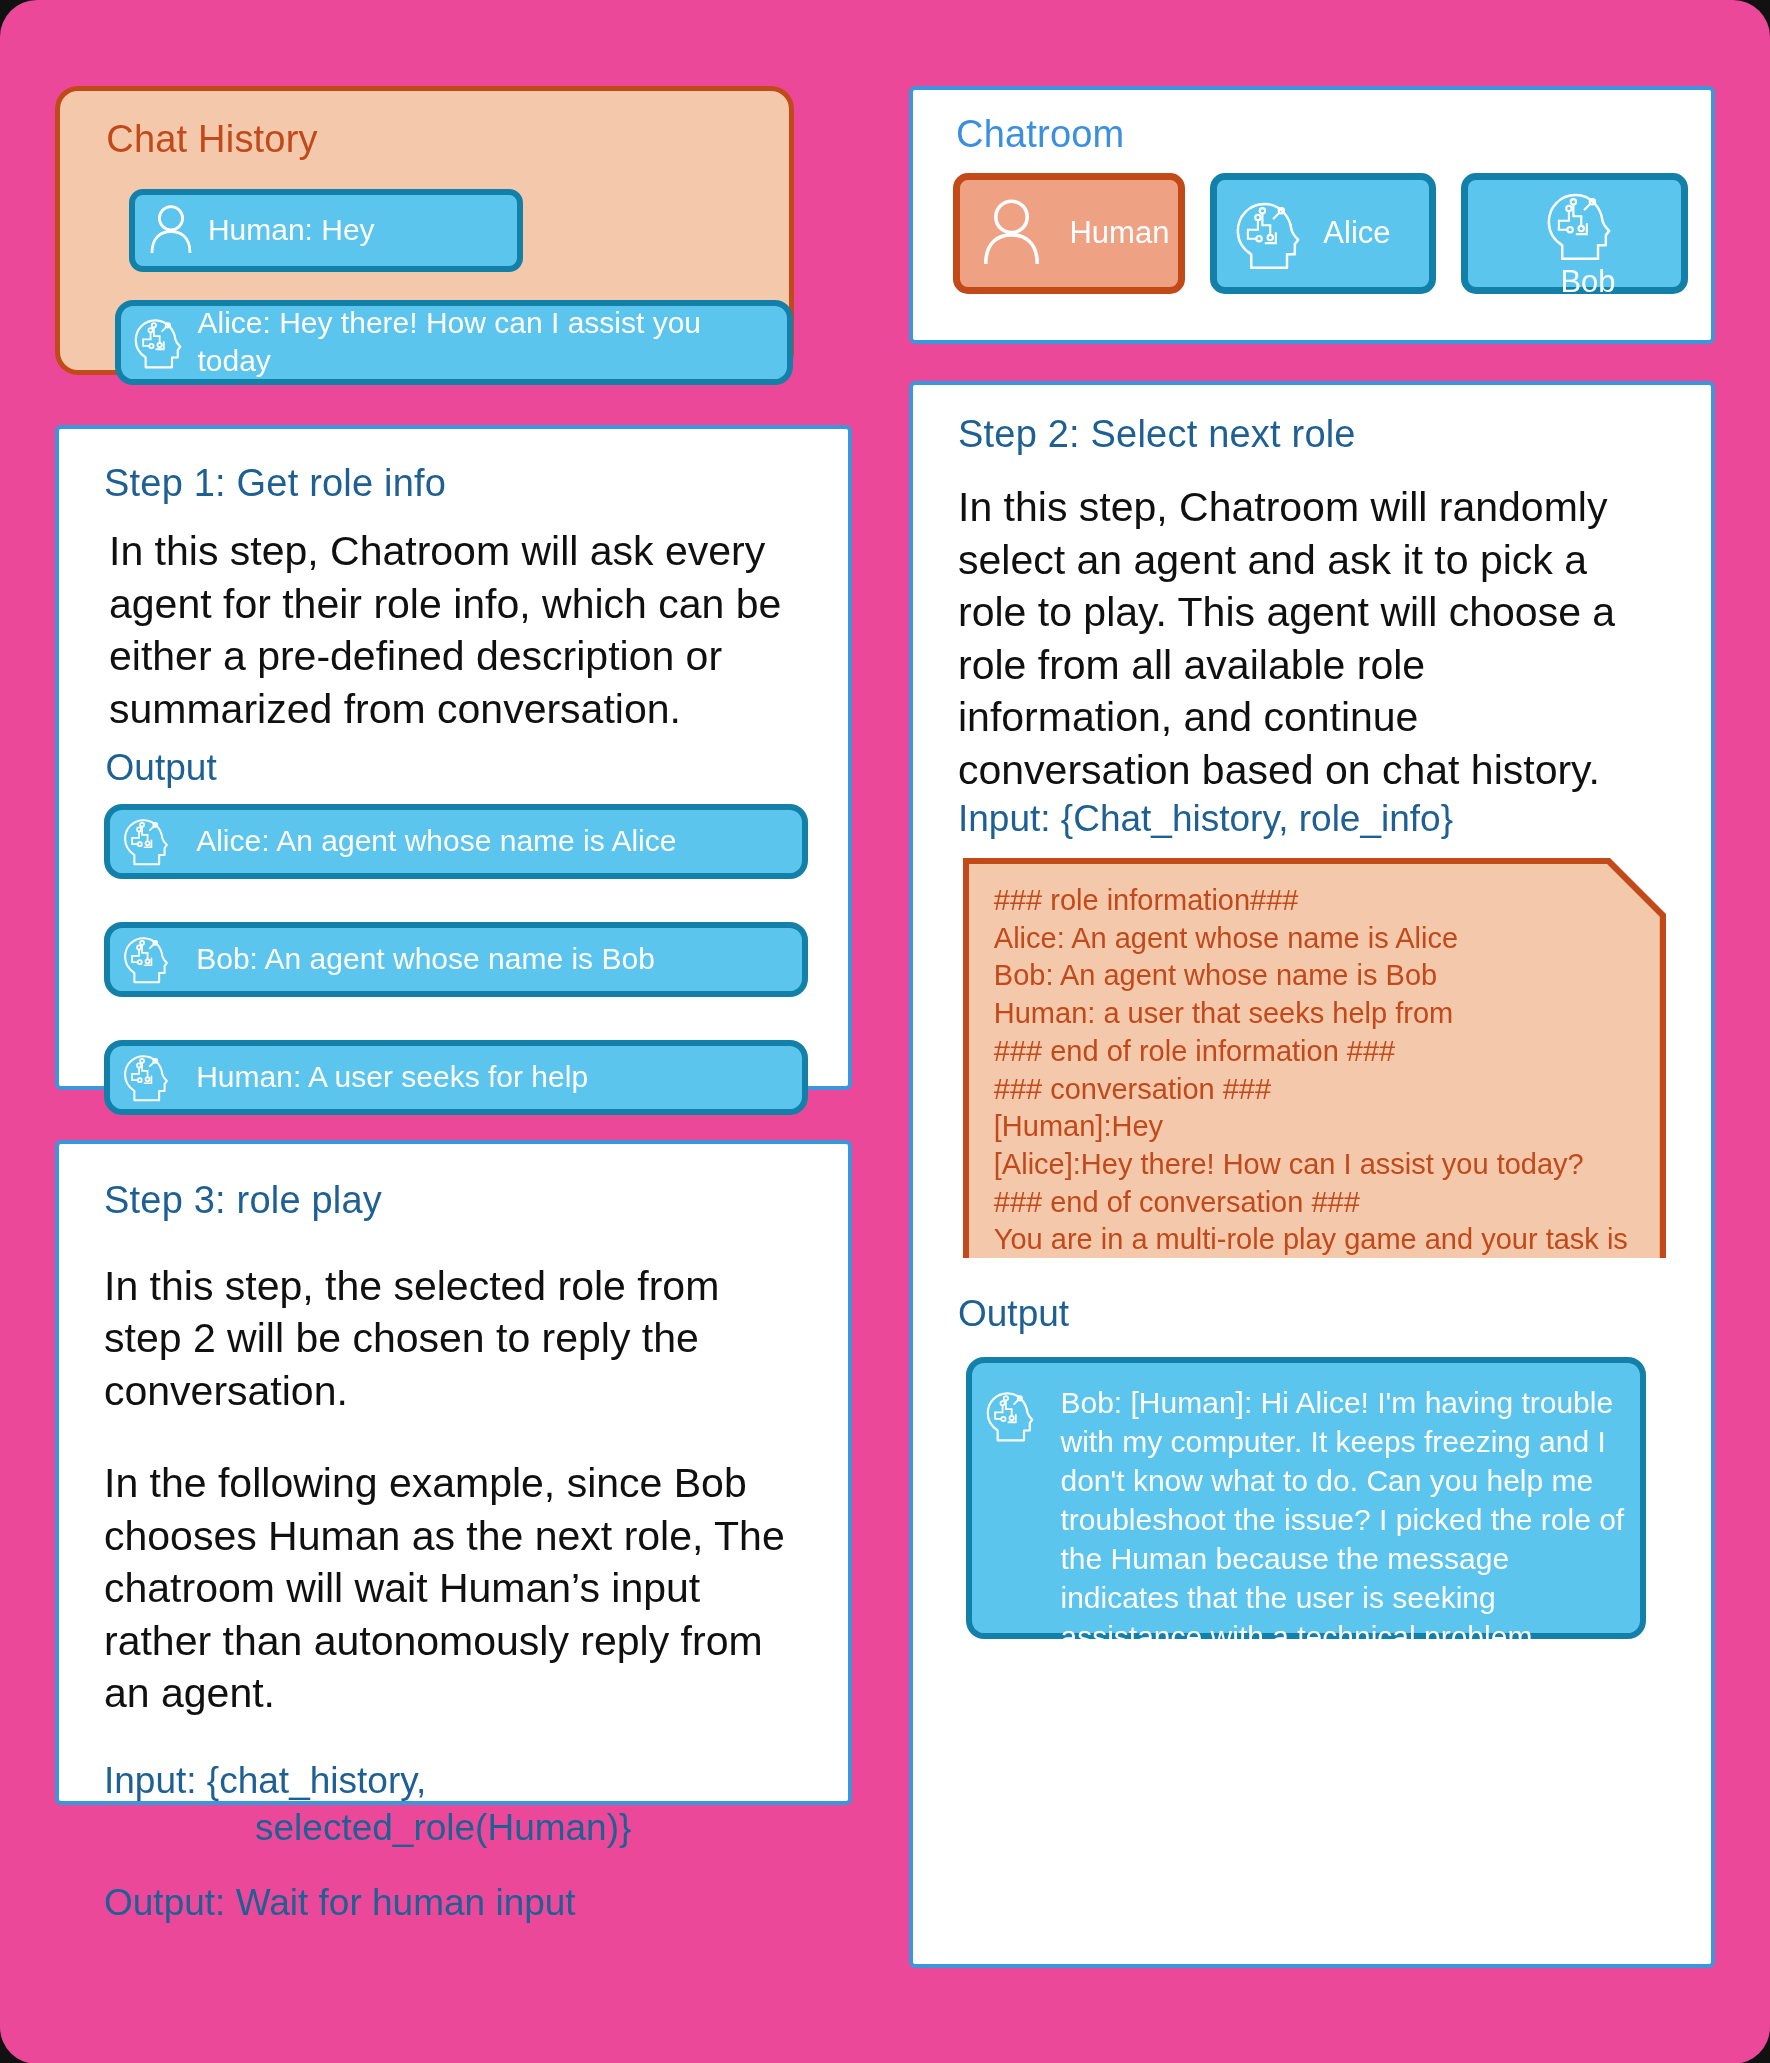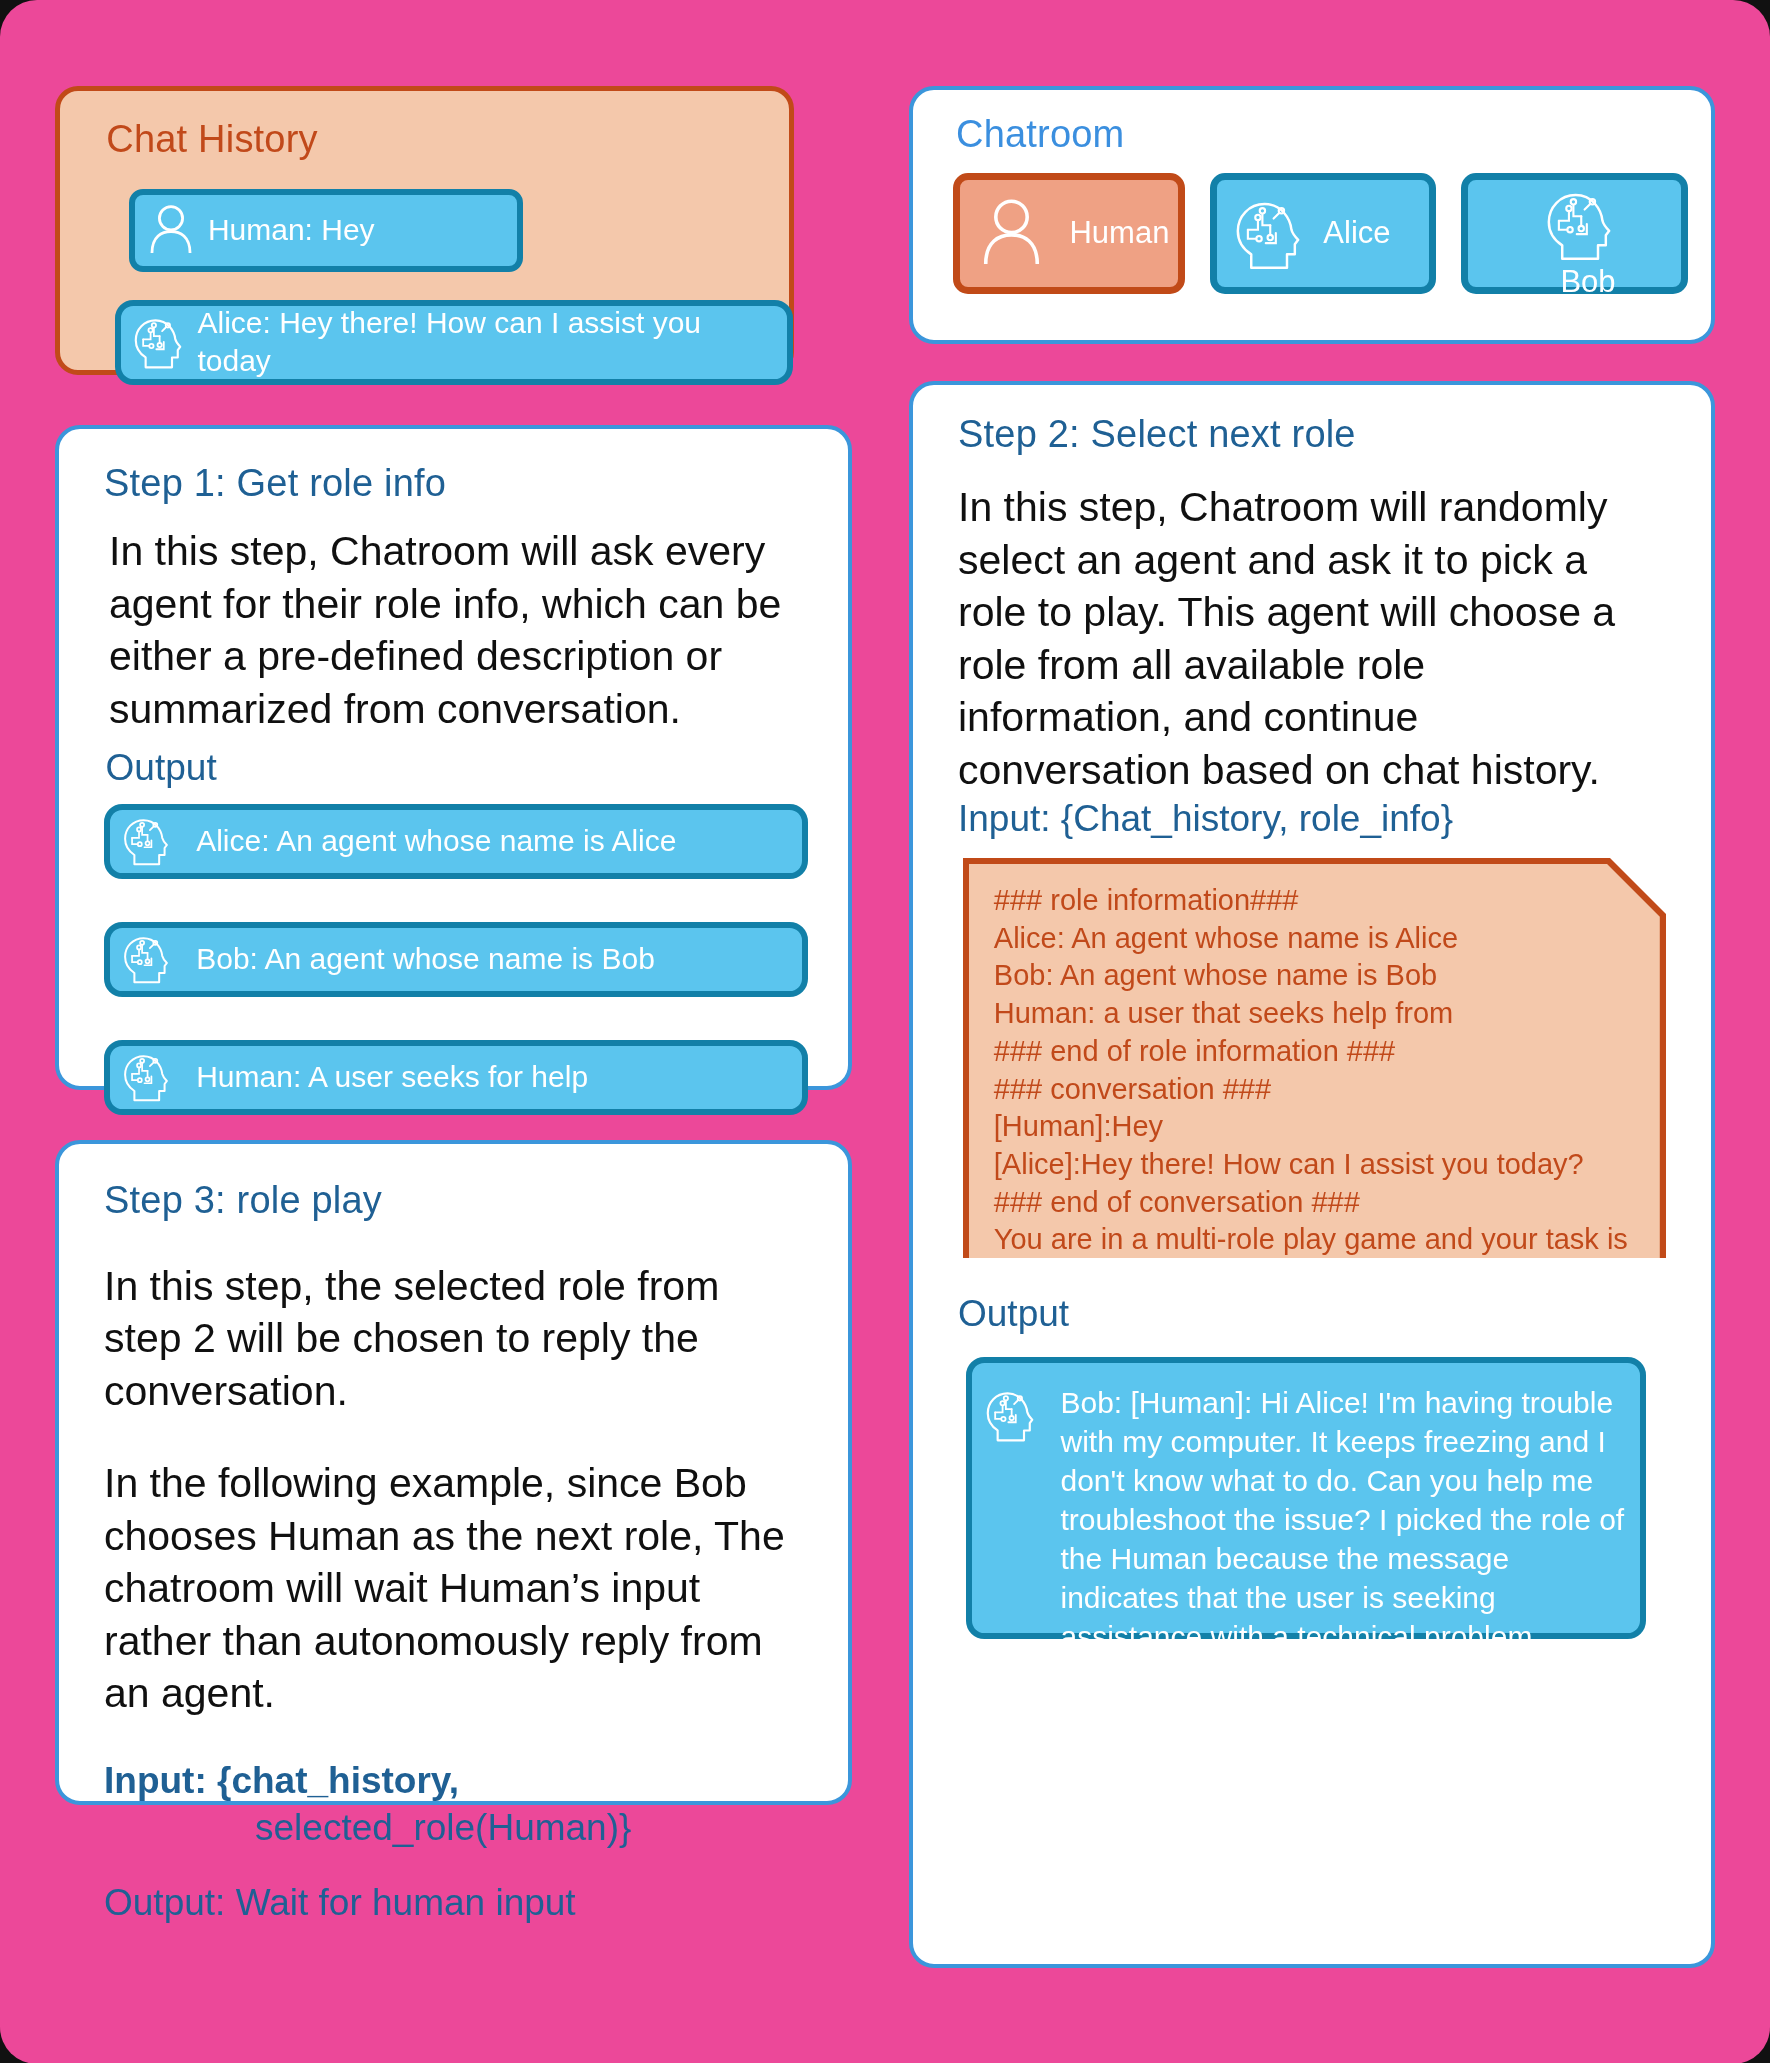--- a/index.html
+++ b/index.html
@@ -16,21 +16,21 @@
   }
   .col-left{position:absolute;left:55px;top:86px;width:831px;}
   .col-right{position:absolute;left:909px;top:86px;width:806px;}
 
   
   .card-orange{
     background:#F4C8AB;border:5.8px solid #C14A18;border-radius:23px;
     box-sizing:border-box;
   }
   .card-blue{
-    background:#ffffff;border:4.2px solid #3B96DB;border-radius:25px;
+    background:#ffffff;border:4.2px solid #3B96DB;border-radius:6px;
     box-sizing:border-box;
   }
   .title-orange{
     color:#C1491A;font-size:38px;font-weight:400;letter-spacing:0.2px;
   }
   .title-blue{
     color:#3B8FDF;font-size:38px;font-weight:400;letter-spacing:0.2px;
   }
   .title-step{
     color:#1F6094;font-size:38px;font-weight:400;letter-spacing:0.2px;
@@ -185,21 +185,21 @@
           </svg>
         </span>
         <span class="txt" style="margin-left:13.3px;">Human: A user seeks for help</span>
       </div>
     </div>
 
     <div class="card-blue" style="width:797px;height:665px;margin-top:50px;padding:25px 30px;">
       <div class="title-step" style="margin:10px 0 38px 15px;">Step 3: role play</div>
       <div class="body-text" style="margin:0 0 40px 15px;width:689px;">In this step, the selected role from step 2 will be chosen to reply the conversation.</div>
       <div class="body-text" style="margin:0 0 40px 15px;width:689px;">In the following example, since Bob chooses Human as the next role, The chatroom will wait Human’s input rather than autonomously reply from an agent.</div>
-      <div class="subhead" style="margin:0 0 5px 15px;font-weight:bold;">Input: {chat_history,</div>
+      <div class="subhead" style="margin:0 0 5px 15px;">Input: {chat_history,</div>
       <div class="subhead" style="margin:0 0 33px 166px;">selected_role(Human)}</div>
       <div class="subhead" style="margin:0 0 0 15px;">Output: Wait for human input</div>
     </div>
   </div>
 
   <div class="col-right">
 
     <div class="card-blue" style="width:806px;height:258px;padding:18.3px 23px;">
       <div class="title-blue" style="margin:5px 0 16.6px 20px;">Chatroom</div>
       <div style="display:flex;gap:25px;margin-left:16.6px;">

